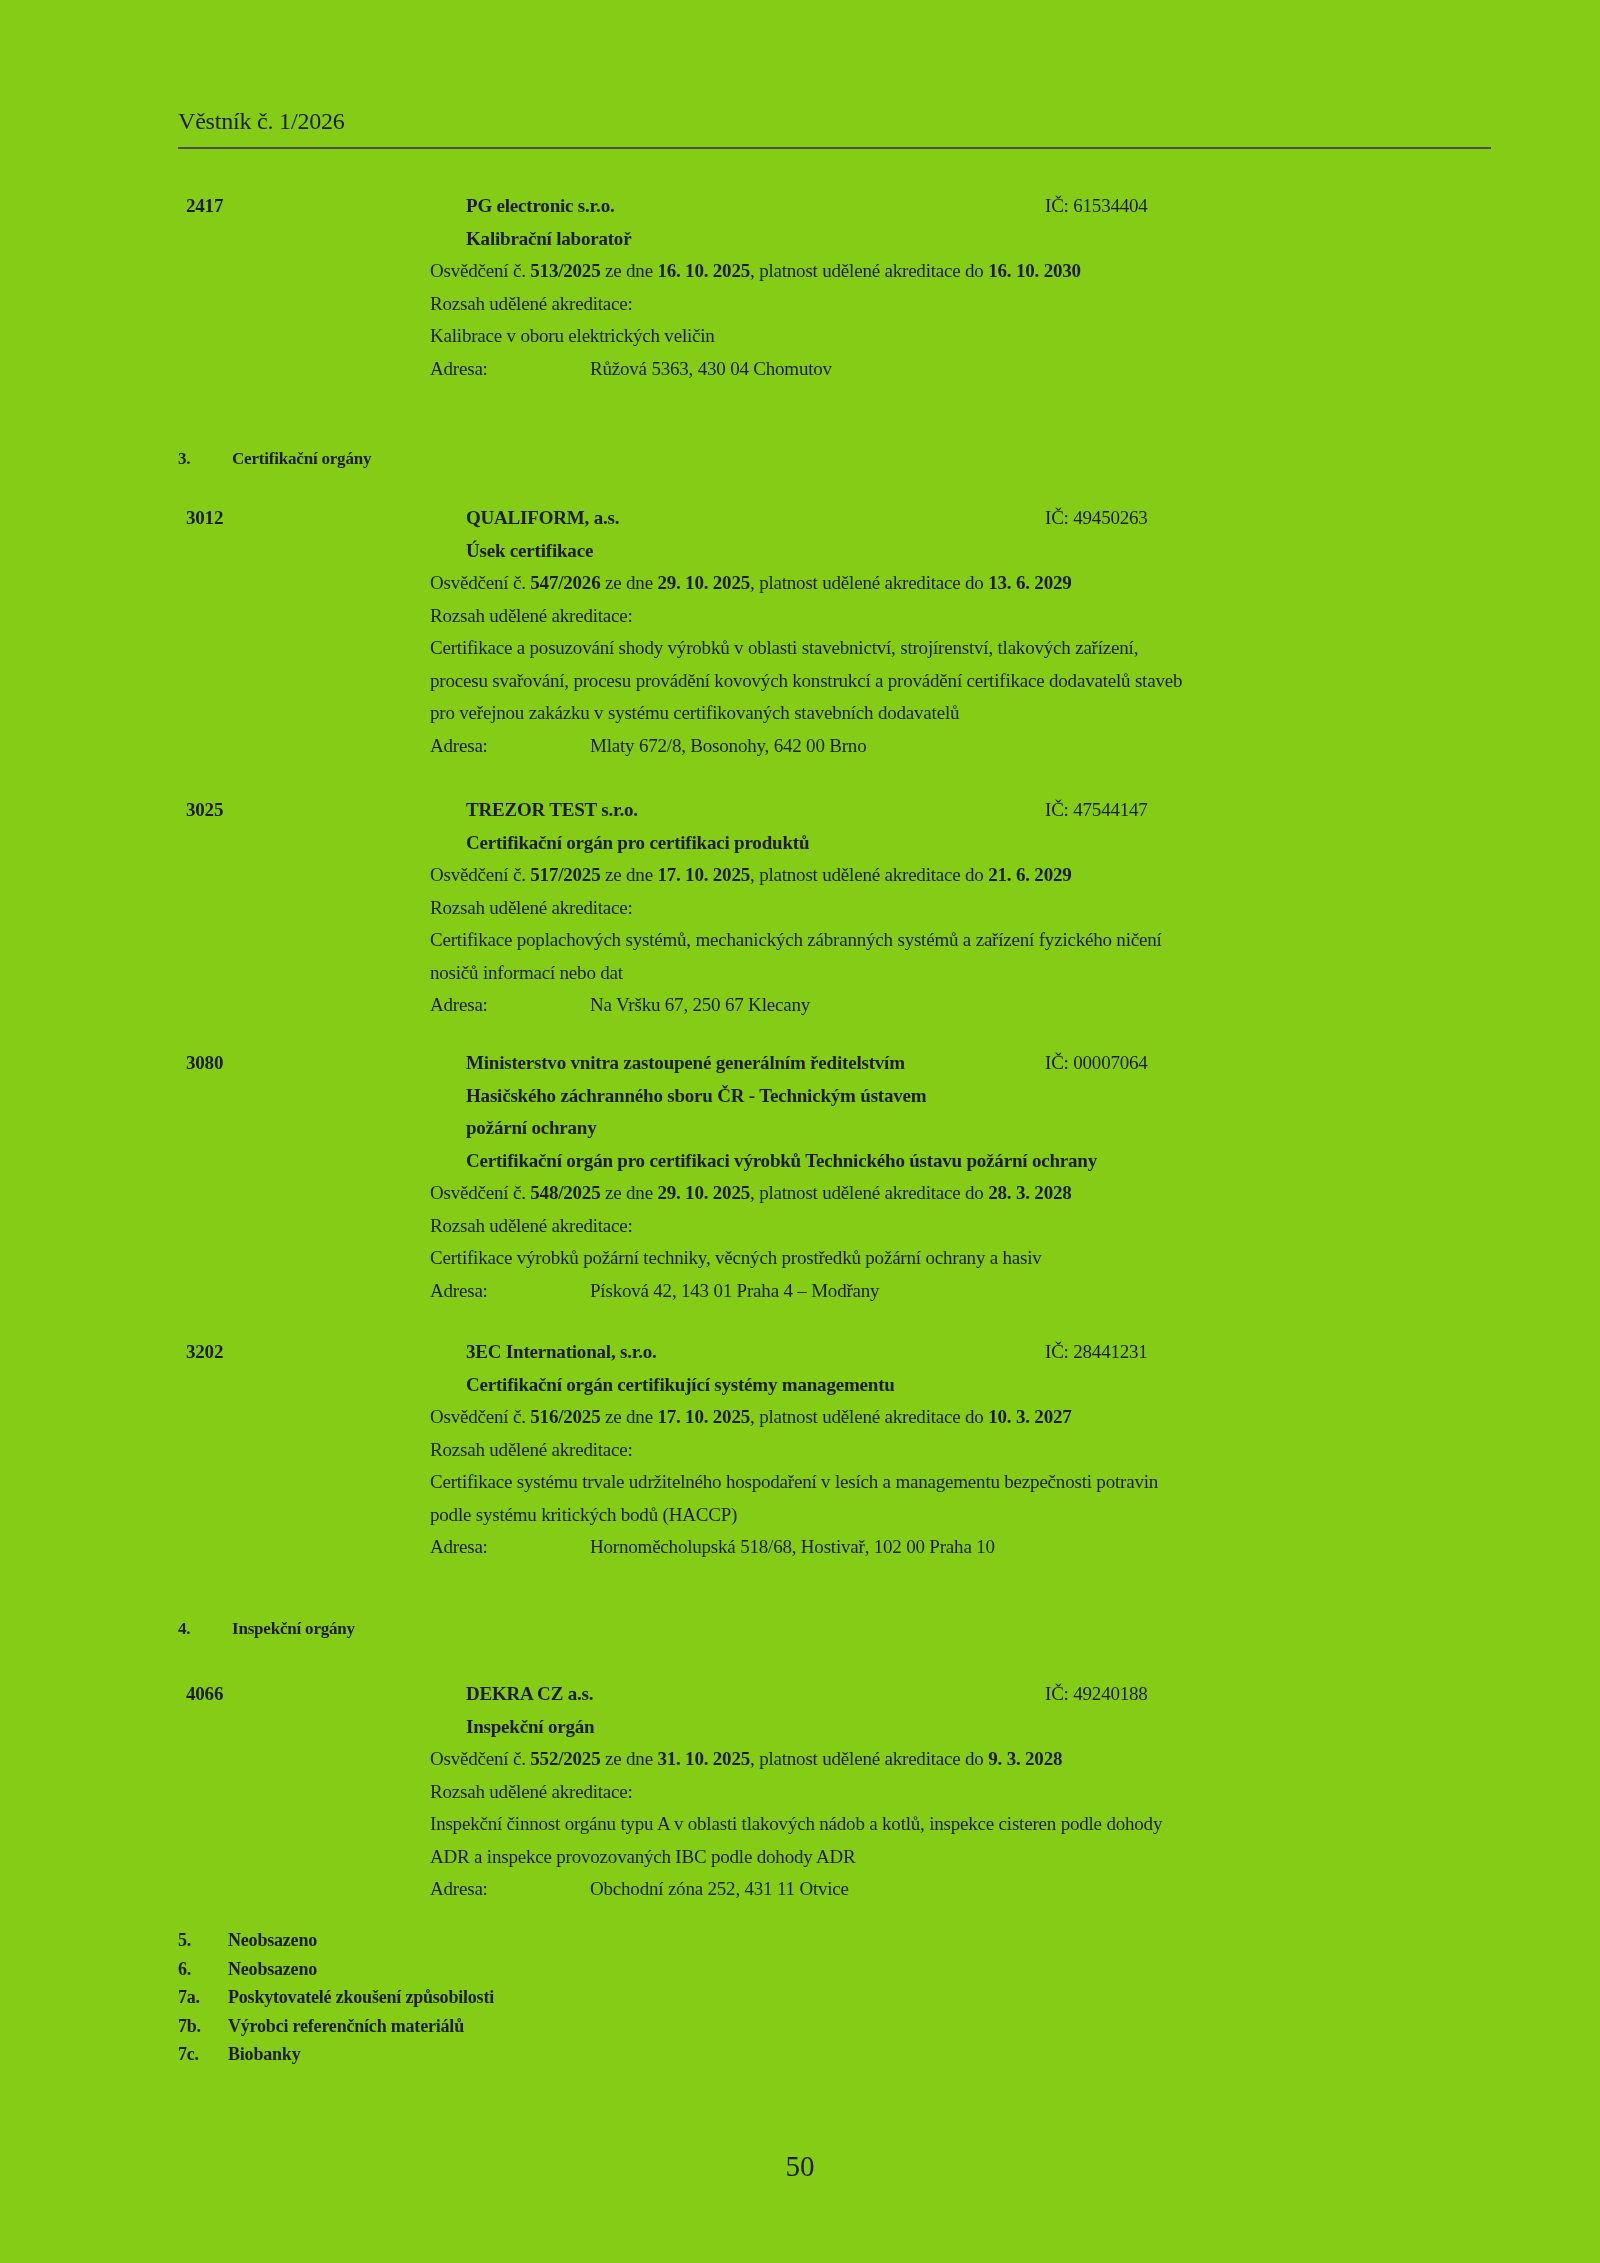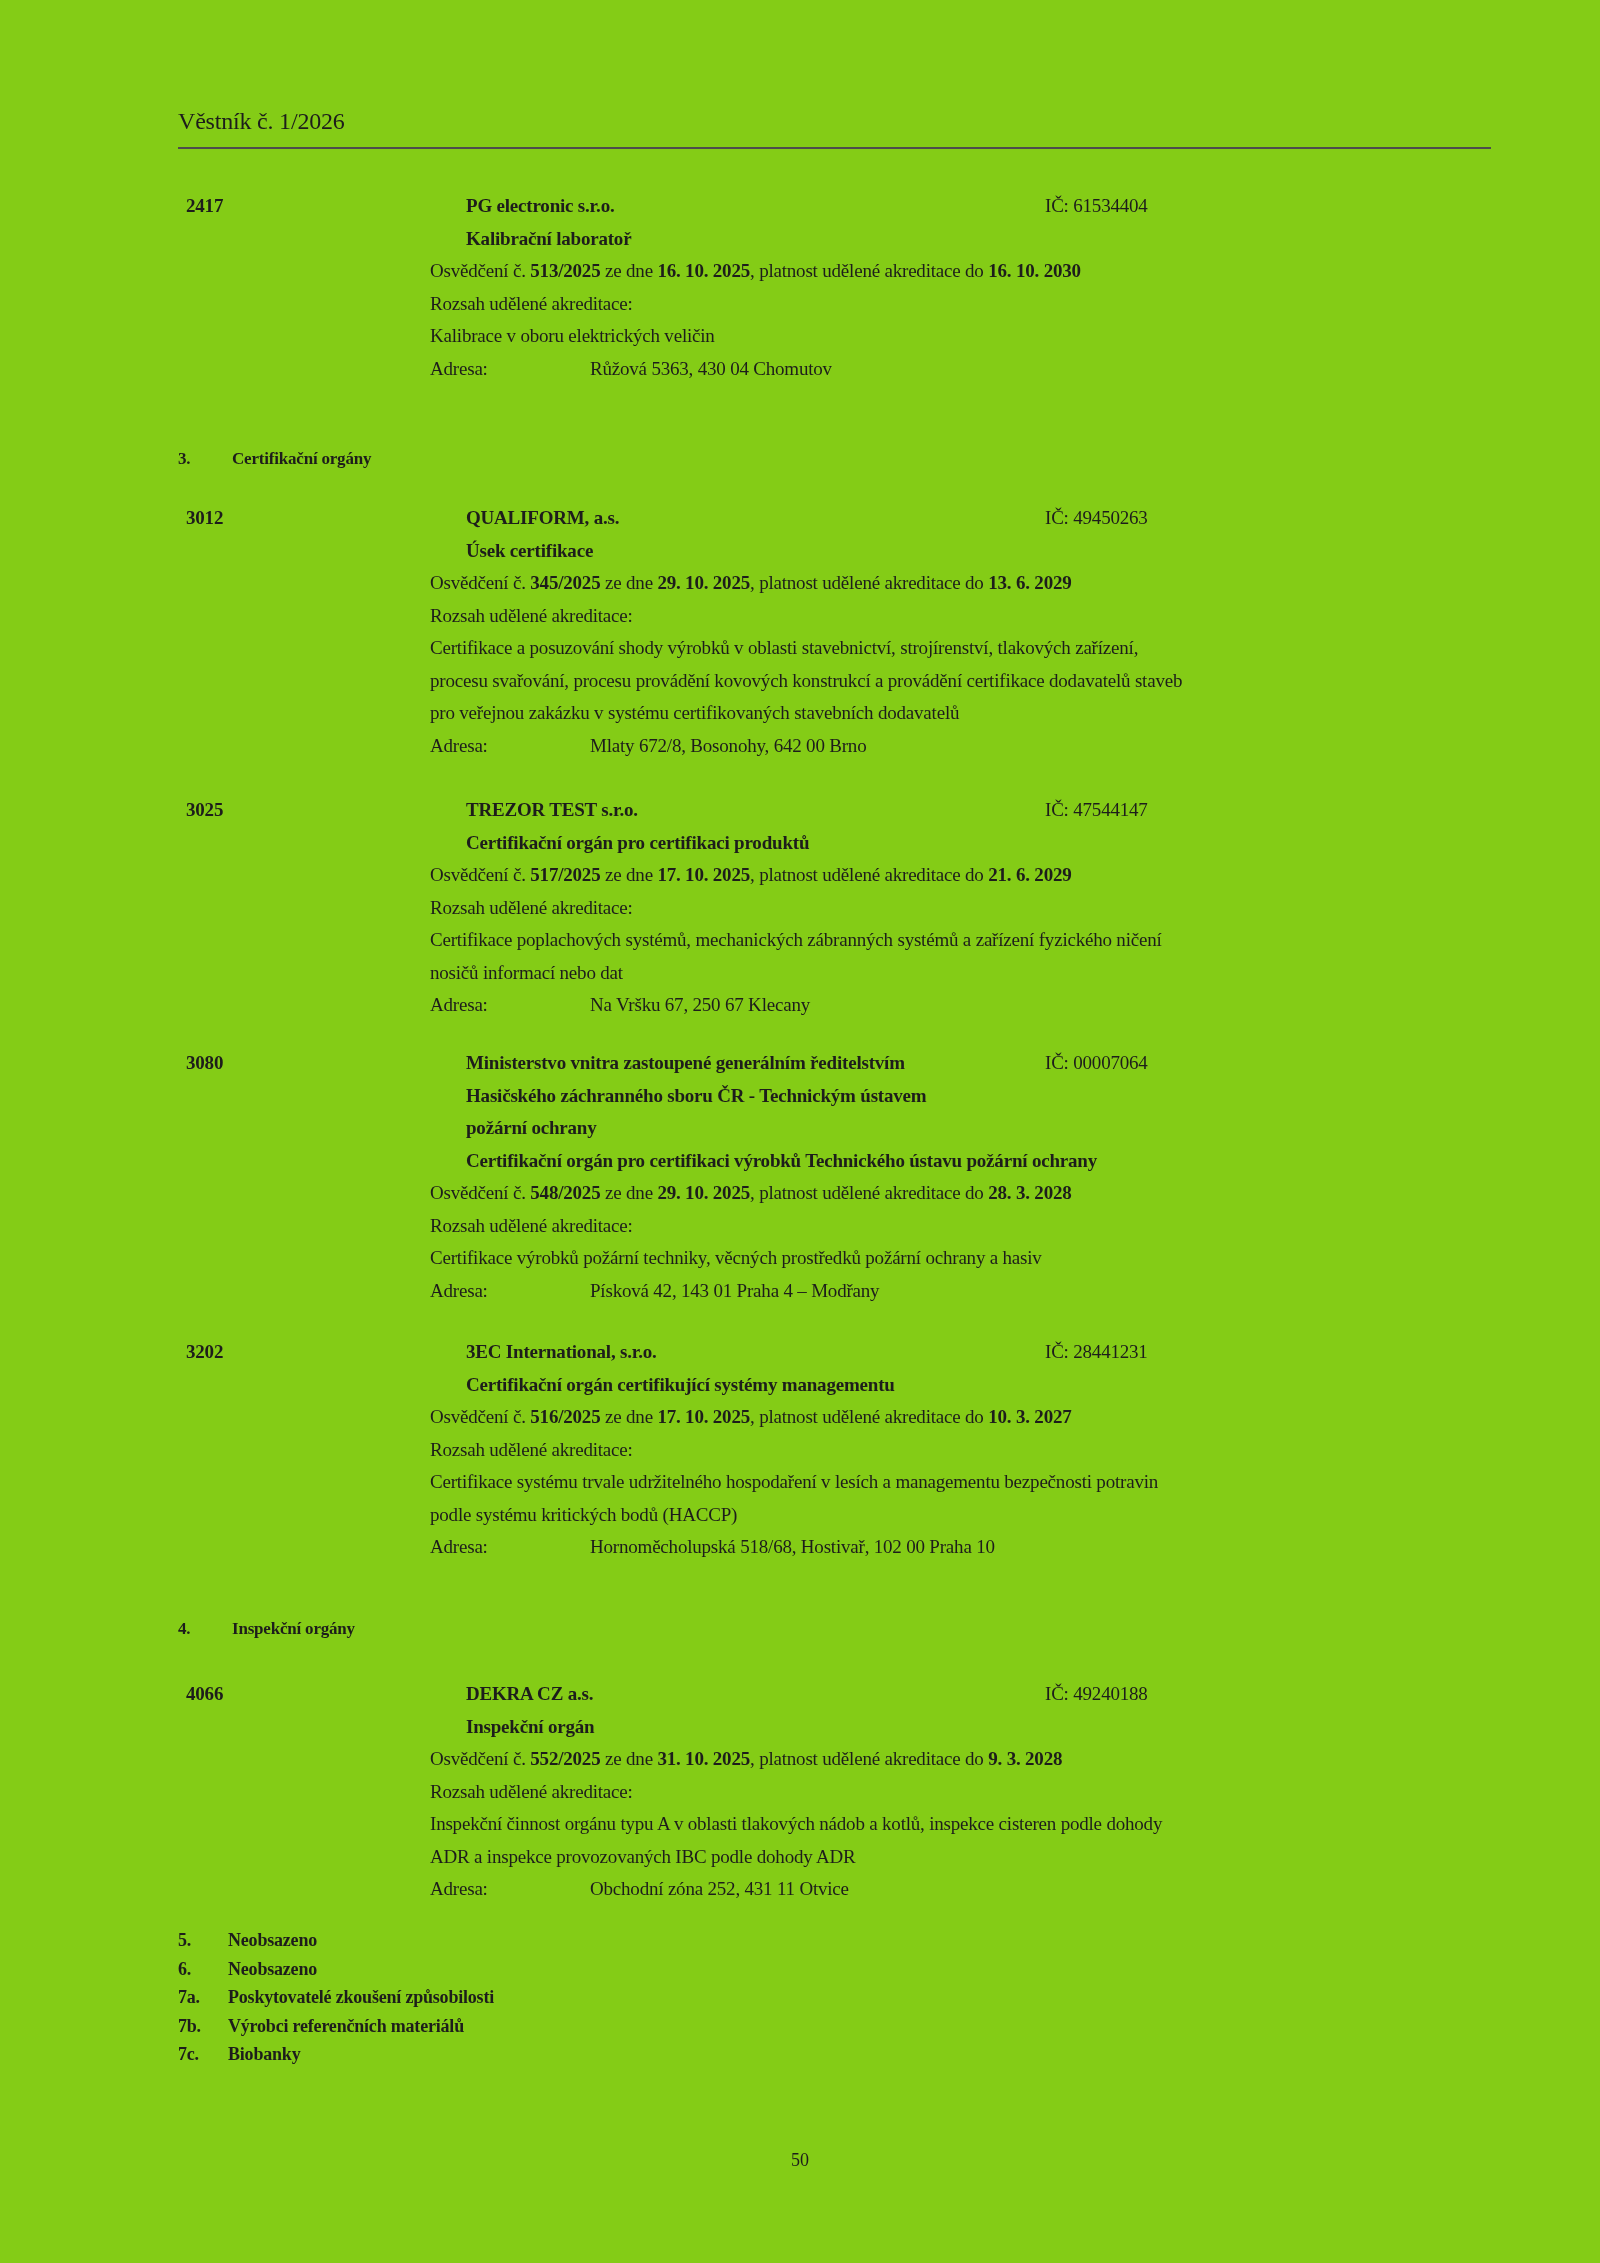--- a/index.html
+++ b/index.html
@@ -34,21 +34,21 @@
     font-size:17px;font-weight:bold;letter-spacing:-0.2px;line-height:32.5px;
   }
   .section-heading .sec-num{display:inline-block;width:54px;}
 
   .bottom-list{position:absolute;left:178px;width:1320px;}
   .bottom-list .list-item{font-size:18px;font-weight:bold;line-height:28.5px;letter-spacing:-0.2px;}
   .bottom-list .item-num{display:inline-block;width:50px;}
 
   .page-number{
     position:absolute;left:0;top:2150px;width:1600px;
-    text-align:center;font-size:18px;
+    text-align:center;font-size:29px;
   }
 </style>
 </head>
 <body>
 
 <div class="page">
 
   <div class="header-title">Věstník č. 1/2026</div>
   <div class="header-rule"></div>
 
@@ -68,21 +68,21 @@
   <div class="section-heading" style="top:443px">
     <span class="sec-num">3.</span><span>Certifikační orgány</span>
   </div>
 
   <div class="entry" style="top:502px">
     <div class="entry-id">3012</div>
     <div class="entry-ic">IČ: 49450263</div>
     <div class="entry-text">
       <div class="line bold">QUALIFORM, a.s.</div>
       <div class="line bold">Úsek certifikace</div>
-      <div class="line"><span>Osvědčení č. </span><b>345/2025</b><span> ze dne </span><b>29. 10. 2025</b><span>, platnost udělené akreditace do </span><b>13. 6. 2029</b></div>
+      <div class="line"><span>Osvědčení č. </span><b>547/2026</b><span> ze dne </span><b>29. 10. 2025</b><span>, platnost udělené akreditace do </span><b>13. 6. 2029</b></div>
       <div class="line">Rozsah udělené akreditace:</div>
       <div class="line">Certifikace a posuzování shody výrobků v oblasti stavebnictví, strojírenství, tlakových zařízení,</div>
       <div class="line">procesu svařování, procesu provádění kovových konstrukcí a provádění certifikace dodavatelů staveb</div>
       <div class="line">pro veřejnou zakázku v systému certifikovaných stavebních dodavatelů</div>
       <div class="line"><span class="addr-label">Adresa:</span><span>Mlaty 672/8, Bosonohy, 642 00 Brno</span></div>
     </div>
   </div>
 
   <div class="entry" style="top:794px">
     <div class="entry-id">3025</div>

